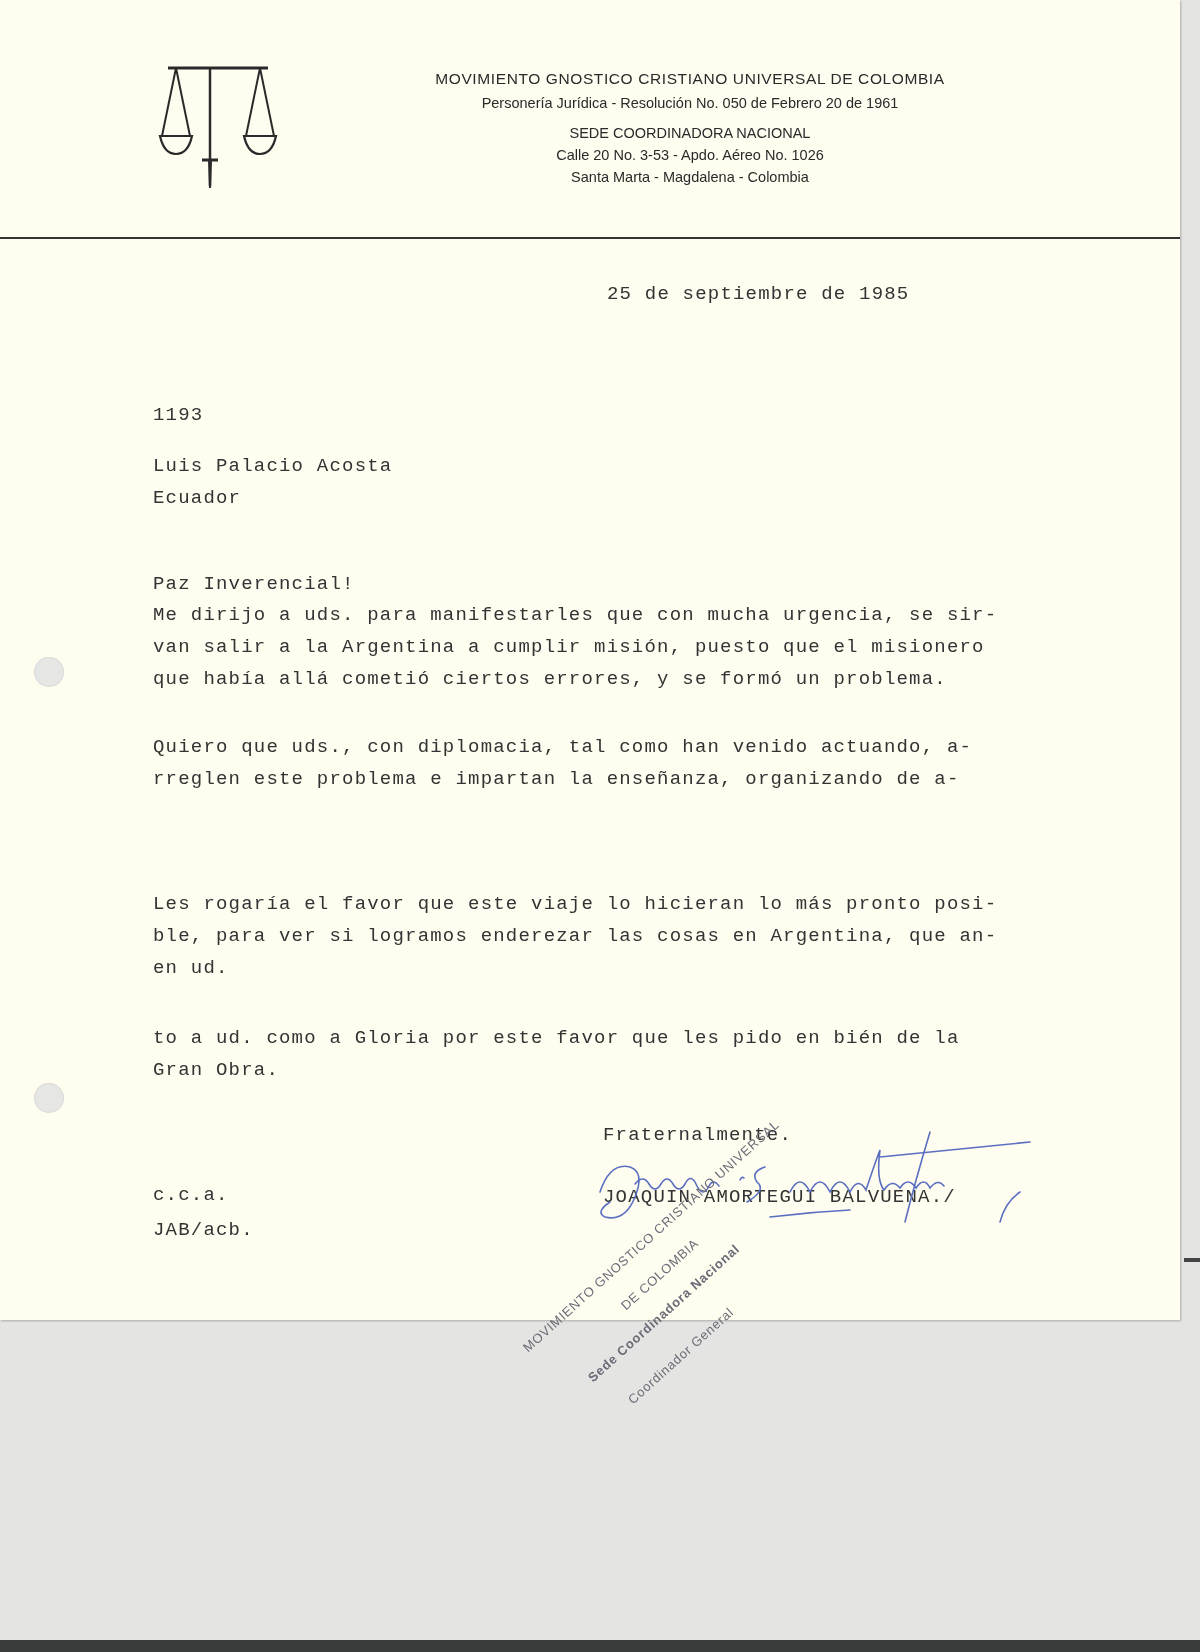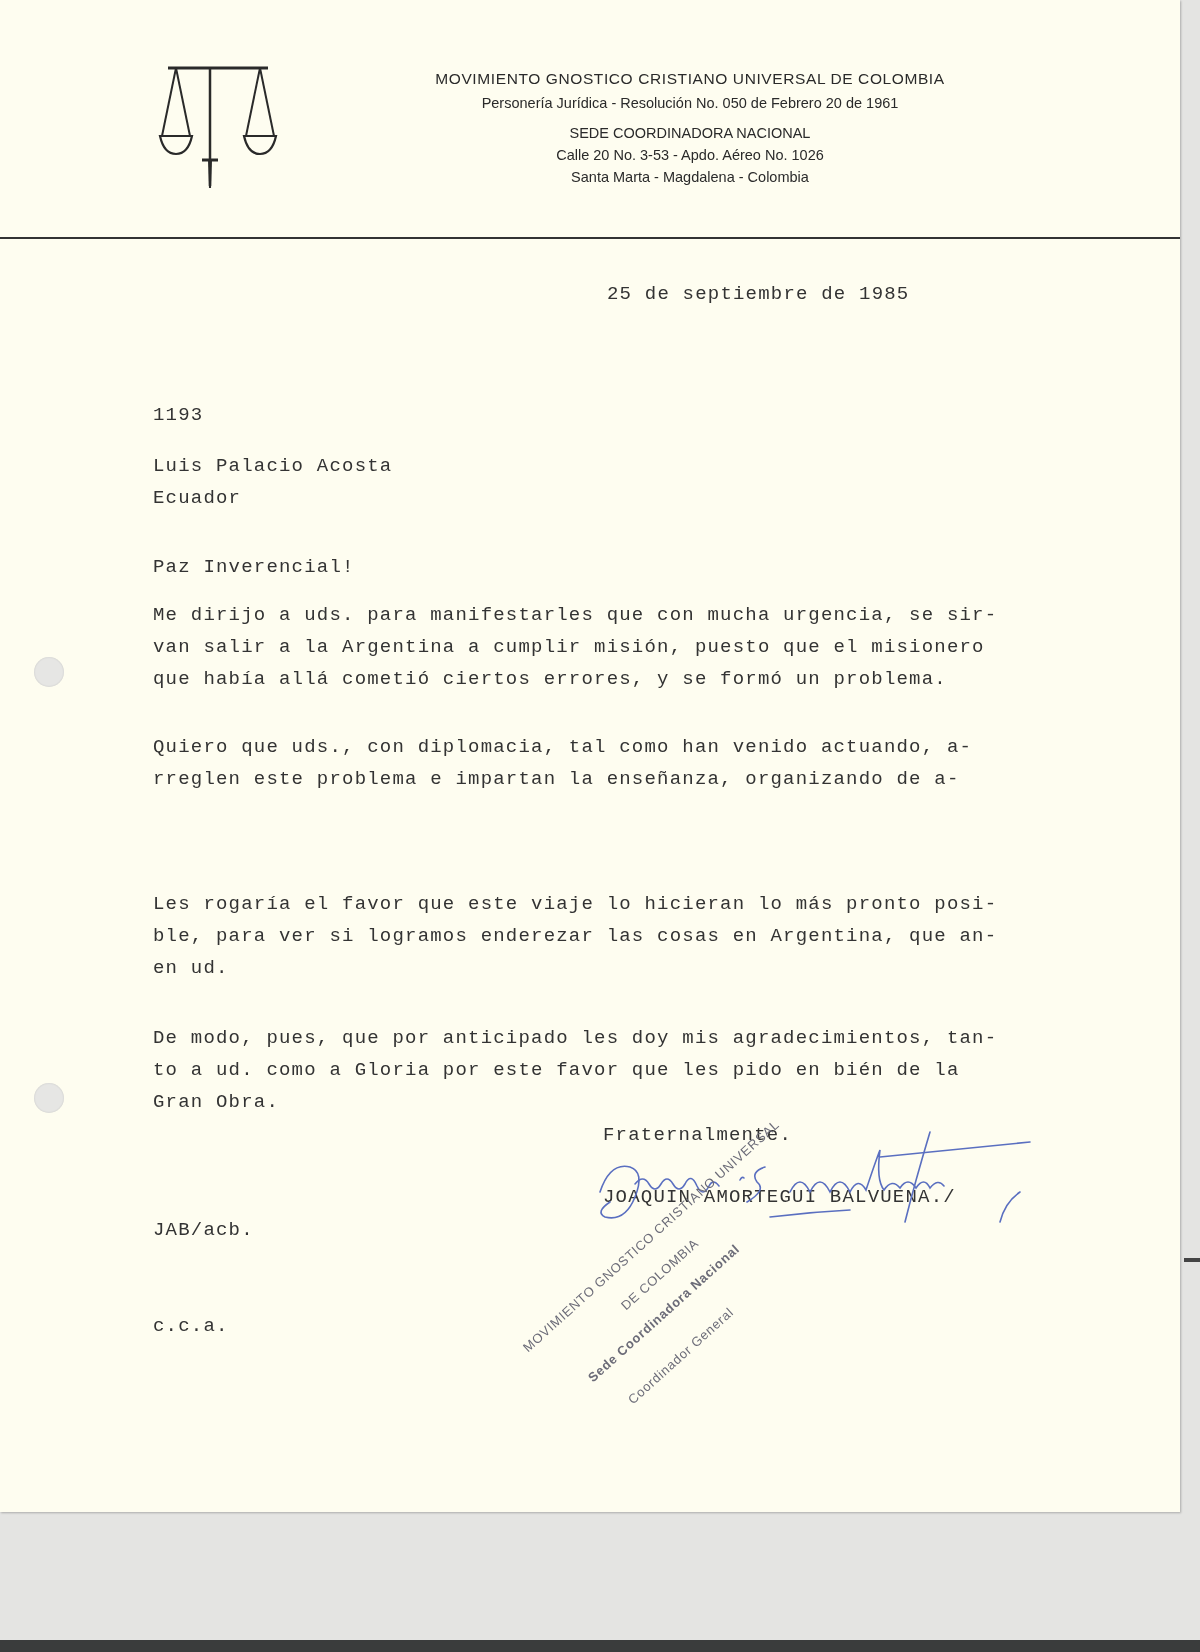--- a/index.html
+++ b/index.html
@@ -2,21 +2,21 @@
 <html><head>
   <meta charset="utf-8">
   <style>
     html, body { margin: 0; padding: 0; }
     body {
       width: 1200px; height: 1652px; position: relative; overflow: hidden;
       background: #e4e4e2;
       font-family: "Liberation Mono", "DejaVu Sans Mono", monospace;
     }
     .paper {
-      position: absolute; left: 0; top: 0; width: 1180px; height: 1512px;
+      position: absolute; left: 0; top: 0; width: 1180px; height: 1320px;
       background: #fefdf0;
       box-shadow: 1px 1px 2px rgba(0,0,0,0.25);
     }
     .bottom-strip {
       position: absolute; left: 0; top: 1640px; width: 1200px; height: 12px;
       background: #3a3c3c;
     }
     .right-mark {
       position: absolute; left: 1184px; top: 1258px; width: 16px; height: 4px; background: #444;
     }
@@ -32,33 +32,33 @@
     .lh-org { font-size: 15.5px; letter-spacing: 0.6px; margin-bottom: 4px; }
     .lh-line { font-size: 14.5px; line-height: 22px; }
     .lh-gap { height: 8px; }
     .rule { position: absolute; left: 0; top: 237px; width: 1180px; height: 2px; background: #333; }
 
     .typed { position: absolute; color: #333; font-size: 19px; letter-spacing: 1.2px; white-space: pre; }
     .date { left: 607px; top: 283px; }
     .ref { left: 153px; top: 404px; }
     .recipient-name { left: 153px; top: 455px; }
     .recipient-place { left: 153px; top: 487px; }
-    .salutation { left: 153px; top: 556px; }
+    .salutation { left: 153px; top: 573px; }
 
     .para { position: absolute; left: 153px; width: 960px; color: #333; font-size: 19px; letter-spacing: 1.2px; line-height: 32px; }
     .para .ln { display: block; white-space: pre; }
     .p1 { top: 599px; }
     .p2 { top: 731px; }
     .p3 { top: 860px; margin-top: 28px; }
     .p4 { top: 1022px; }
 
     .closing { left: 603px; top: 1124px; }
     .signer { left: 603px; top: 1186px; }
     .initials { left: 153px; top: 1219px; }
-    .cc { left: 153px; top: 1315px; }
+    .cc { left: 153px; top: 1184px; }
 
     .signature { position: absolute; left: 590px; top: 1122px; width: 500px; height: 110px; pointer-events: none; }
     .stamp { position: absolute; left: 540px; top: 1230px; width: 320px; height: 200px; pointer-events: none; }
     .stamp-line {
       position: absolute; transform-origin: left bottom; transform: rotate(-42deg);
       font-family: "Liberation Sans", "DejaVu Sans", sans-serif; color: #6c6c78; font-size: 13px;
       letter-spacing: 0.8px; white-space: nowrap;
     }
   </style>
 </head>
@@ -109,21 +109,20 @@
   <div class="para p2">
     <span class="ln">Quiero que uds., con diplomacia, tal como han venido actuando, a-</span>
     <span class="ln">rreglen este problema e impartan la enseñanza, organizando de a-</span>
   </div>
   <div class="para p3">
     <span class="ln">Les rogaría el favor que este viaje lo hicieran lo más pronto posi-</span>
     <span class="ln">ble, para ver si logramos enderezar las cosas en Argentina, que an-</span>
     <span class="ln">en ud.</span>
   </div>
   <div class="para p4">
-    <span class="ln">De modo, pues, que por anticipado les doy mis agradecimientos, tan-</span>
     <span class="ln">to a ud. como a Gloria por este favor que les pido en bién de la</span>
     <span class="ln">Gran Obra.</span>
   </div>
 
   <div class="typed closing">Fraternalmente.</div>
   <div class="typed signer">JOAQUIN AMORTEGUI BALVUENA./</div>
 
   <svg class="signature" viewBox="0 0 500 110">
     <g stroke="#5a6fc0" stroke-width="1.6" fill="none" stroke-linecap="round">
       <path d="M10 70 Q20 40 40 45 Q55 50 45 75 Q35 100 15 95 Q5 90 20 80"></path>

